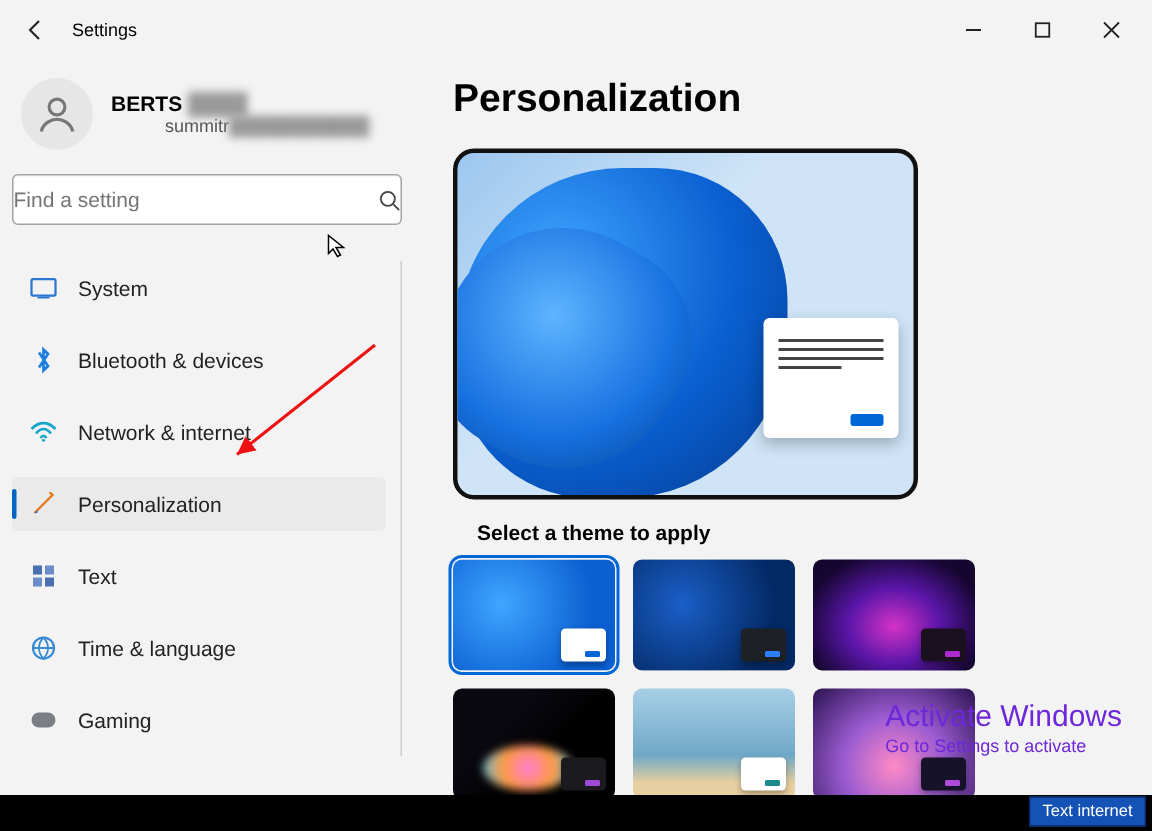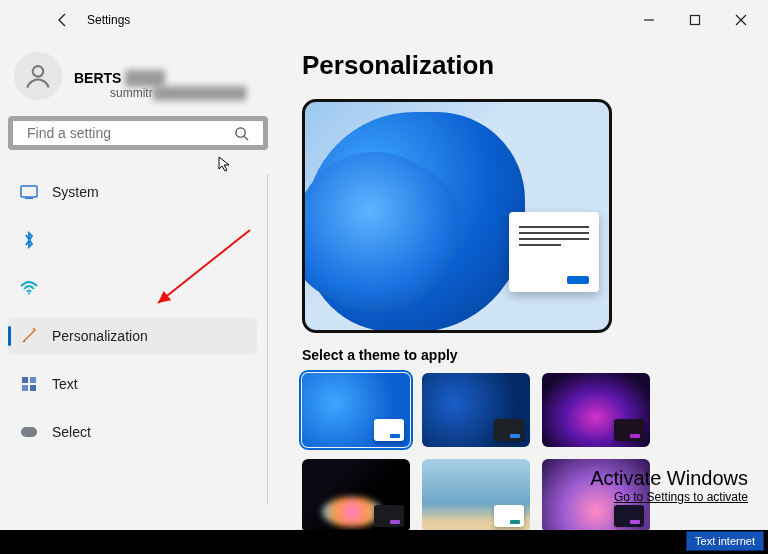--- a/index.html
+++ b/index.html
@@ -1,31 +1,31 @@
 <!DOCTYPE html>
 <html><head>
 <meta charset="utf-8">
 <style>
 * { margin: 0; padding: 0; box-sizing: border-box; font-family: "Segoe UI", sans-serif; }
 body { background: #f3f3f3; width: 768px; height: 554px; overflow: hidden; position: relative; }
 
-.titlebar { display: flex; align-items: center; height: 40px; padding: 2px 4px; margin-left: 39px; }
+.titlebar { display: flex; align-items: center; height: 40px; padding: 2px 4px; }
 .titlebar .back { width: 40px; height: 40px; display:flex; align-items:center; justify-content:center; cursor:pointer; }
 .titlebar .title { font-size: 12px; margin-left: 4px; }
 .win-controls { margin-left: auto; display: flex; }
 .win-controls div { width: 46px; height: 32px; display:flex; align-items:center; justify-content:center; cursor:pointer; }
 
 .layout { display: flex; height: calc(100% - 40px); }
 .sidebar { width: 280px; padding: 8px 12px 8px 8px; }
-.account { display:flex; align-items:flex-end; gap:12px; padding: 4px 6px 16px 6px; }
+.account { display:flex; align-items:center; gap:12px; padding: 4px 6px 16px 6px; }
 .avatar { width:48px; height:48px; border-radius:50%; background:#e6e6e6; display:flex; align-items:center; justify-content:center; }
 .account .name { font-size:14px; font-weight:600; }
 .account .email { font-size:12px; color:#555;margin-left:36px; }
 .blur { filter: blur(3px); color:#999; }
-.searchbox { display:flex; align-items:center; background:#fff; border:5px solid #a3a3a3; border-radius:4px; height:34px; padding:0 14px; margin-bottom:24px; box-shadow: 0 1px 1px rgba(0,0,0,0.04) inset; }
+.searchbox { display:flex; align-items:center; background:#fff; border:1px solid #a3a3a3; border-radius:4px; height:34px; padding:0 0; margin-bottom:24px; box-shadow: 0 1px 1px rgba(0,0,0,0.04) inset; }
 .searchbox input { flex:1; border:none; outline:none; font-size:14px; background:transparent; }
 
 .navlist { display:flex; flex-direction:column; gap:12px; border-right:1px solid #ccc; padding-right:10px; height: 330px; }
 .nav-item { display:flex; align-items:center; gap:14px; height:36px; padding:0 12px; border-radius:4px; cursor:pointer; font-size:14px; color:#222; }
 .nav-item.selected { background:#eaeaea; position:relative; }
 .nav-item.selected::before { content:""; position:absolute; left:0; top:8px; bottom:8px; width:3px; background:#0067c0; border-radius:2px; }
 .nav-item .ic { width:18px; height:18px; display:flex; align-items:center; justify-content:center; font-size:16px; }
 
 .main { flex:1; padding: 10px 30px 0 22px; overflow:hidden; }
 .main h1 { font-size:26px; font-weight:600; margin-bottom:18px; }
@@ -33,21 +33,21 @@
 .preview { width:310px; height:234px; border:3px solid #111; border-radius:14px; background:linear-gradient(135deg,#9cc7ef 0%, #cfe4f7 40%); position:relative; overflow:hidden; }
 .petals { position:absolute; left:-20px; top:-10px; width:260px; height:260px; }
 .petals::before, .petals::after { content:""; position:absolute; border-radius:50% 40% 50% 40%; }
 .petals::before { width:220px; height:220px; left:20px; top:20px; background: radial-gradient(circle at 30% 30%, #3fa6ff 0%, #0a5fd1 55%, #043b8e 100%); filter: blur(0.3px); }
 .petals::after { width:160px; height:160px; left:10px; top:60px; background: radial-gradient(circle at 40% 40%, #5fb4ff 0%, #1670e0 60%, #07428f 100%); transform: rotate(30deg); }
 .mini-window { position:absolute; right:10px; top:110px; width:90px; height:80px; background:#fff; border-radius:4px; box-shadow:0 4px 10px rgba(0,0,0,0.25); padding:10px 10px 6px 10px; }
 .mini-window .line { height:2px; background:#444; margin:4px 0; }
 .mini-window .line:nth-child(4){ width:60%; }
 .mini-window .btn { position:absolute; right:10px; bottom:8px; width:22px; height:8px; background:#0067d6; border-radius:2px; }
 
-.section-title { font-size:14px; font-weight:600; margin:14px 0 10px 0; }
+.section-title { font-size:14px; font-weight:600; margin:14px 0 10px 16px; }
 .theme-grid { display:grid; grid-template-columns: repeat(3, 108px); gap:12px; }
 .theme { width:108px; height:74px; border-radius:6px; position:relative; overflow:hidden; cursor:pointer; }
 .theme .mini { position:absolute; right:6px; bottom:6px; width:30px; height:22px; background:#fff; border-radius:3px; box-shadow:0 2px 4px rgba(0,0,0,0.3); }
 .theme .mini .b { position:absolute; right:4px; bottom:3px; width:10px; height:4px; border-radius:1px; }
 .theme.sel { outline:2px solid #0067d6; outline-offset:1px; }
 .t1 { background: radial-gradient(circle at 30% 40%, #3fa6ff, #0a5fd1 70%), #cfe4f7; }
 .t2 { background: radial-gradient(circle at 30% 40%, #1a5fc9, #042a66 70%), #0a1d40; }
 .t2 .mini { background:#1d2126; } .t2 .mini .b{ background:#2a80ff; }
 .t1 .mini .b{ background:#0067d6; }
 .t3 { background: radial-gradient(ellipse at 50% 60%, #d532c7 0%, #5a16a9 40%, #14062e 80%); }
@@ -56,23 +56,23 @@
 .t4::before{ content:""; position:absolute; left:20px; bottom:6px; width:60px; height:30px; background:radial-gradient(circle,#ff7ad9,#ff9a3c,#4cc3ff); border-radius:50%; filter:blur(3px);}
 .t4 .mini{ background:#1b1b1f;} .t4 .mini .b{ background:#9c4bd9;}
 .t5 { background: linear-gradient(180deg,#a7cfe6 0%, #6fa8c7 60%, #e6cfa0 85%); }
 .t5 .mini .b{ background:#1a8a8a;}
 .t6 { background: radial-gradient(circle at 50% 70%, #ff8ac6 0%, #9a5bd1 45%, #2b1350 100%); }
 .t6 .mini{ background:#15122a;} .t6 .mini .b{ background:#b04adc;}
 
 .arrow { position:absolute; left:150px; top:225px; pointer-events:none; }
 .cursor { position:absolute; left:218px; top:156px; font-size:14px; pointer-events:none; }
 
-.activate { position:absolute; right:20px; bottom:50px; text-align:right; color:#000000; }
+.activate { position:absolute; right:20px; bottom:50px; text-align:left; color:#6d28d9; }
 .activate .a1 { font-size:20px; }
-.activate .a2 { font-size:12px;text-decoration:underline; }
+.activate .a2 { font-size:12px; }
 
 .taskbar { position:absolute; left:0; right:0; bottom:0; height:24px; background:#000; }
 .watermark-btn { position:absolute; right:4px; bottom:3px; background:#1453b5; color:#fff; font-size:11px; padding:3px 8px; border:1px solid #0a2f70; }
 </style>
 </head>
 <body>
 
 <div class="titlebar">
   <div class="back">
     <svg width="16" height="16" viewBox="0 0 16 16">
@@ -131,28 +131,30 @@
             </svg>
           </span>
         <span>System</span>
       </div>
       <div class="nav-item">
         <span class="ic">
             <svg width="12" height="18" viewBox="0 0 12 18">
               <path d="M3 4 L9 13 L6 16 V2 L9 5 L3 14" fill="none" stroke="#1a7fe0" stroke-width="1.8"></path>
             </svg>
           </span>
+        <span>Bluetooth &amp; devices</span>
       </div>
       <div class="nav-item">
         <span class="ic">
             <svg width="18" height="14" viewBox="0 0 18 14">
               <path d="M1 5 Q9 -3 17 5 M4 8 Q9 2 14 8 M7 11 Q9 8 11 11" fill="none" stroke="#17a6c9" stroke-width="1.8"></path>
               <circle cx="9" cy="12.5" r="1" fill="#17a6c9"></circle>
             </svg>
           </span>
+        <span>Network &amp; internet</span>
       </div>
       <div class="nav-item selected">
         <span class="ic">
             <svg width="16" height="16" viewBox="0 0 16 16">
               <path d="M2 14 L6 10 L14 2 L12 0" fill="none" stroke="#e07a1f" stroke-width="1.6"></path>
               <path d="M4 12 L2 14 L4 14" fill="#2a76d2"></path>
             </svg>
           </span>
         <span>Personalization</span>
       </div>
@@ -162,25 +164,34 @@
               <rect x="1" y="1" width="6" height="6" fill="#4a6fb0"></rect>
               <rect x="9" y="1" width="6" height="6" fill="#6a8cc9"></rect>
               <rect x="1" y="9" width="6" height="6" fill="#6a8cc9"></rect>
               <rect x="9" y="9" width="6" height="6" fill="#4a6fb0"></rect>
             </svg>
           </span>
         <span>Text</span>
       </div>
       <div class="nav-item">
         <span class="ic">
+            <svg width="16" height="16" viewBox="0 0 16 16">
+              <circle cx="8" cy="8" r="7" fill="none" stroke="#3a8bd6" stroke-width="1.5"></circle>
+              <path d="M1 8 H15 M8 1 C4 5 4 11 8 15 C12 11 12 5 8 1" fill="none" stroke="#3a8bd6" stroke-width="1.2"></path>
+            </svg>
+          </span>
+        <span>Time &amp; language</span>
+      </div>
+      <div class="nav-item">
+        <span class="ic">
             <svg width="18" height="12" viewBox="0 0 18 12">
               <rect x="1" y="1" width="16" height="10" rx="5" fill="#7a7f85"></rect>
             </svg>
           </span>
-        <span>Select</span>
+        <span>Gaming</span>
       </div>
     </div>
   </div>
 
   <div class="main">
     <h1>Personalization</h1>
 
     <div class="preview">
       <div class="petals"></div>
       <div class="mini-window">

